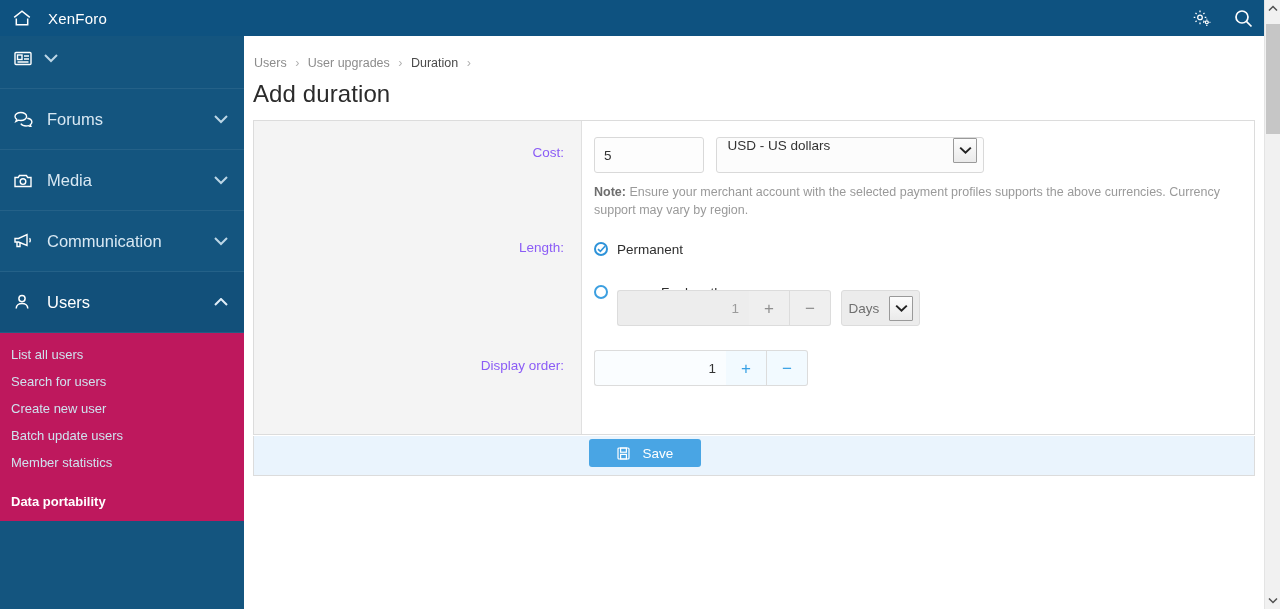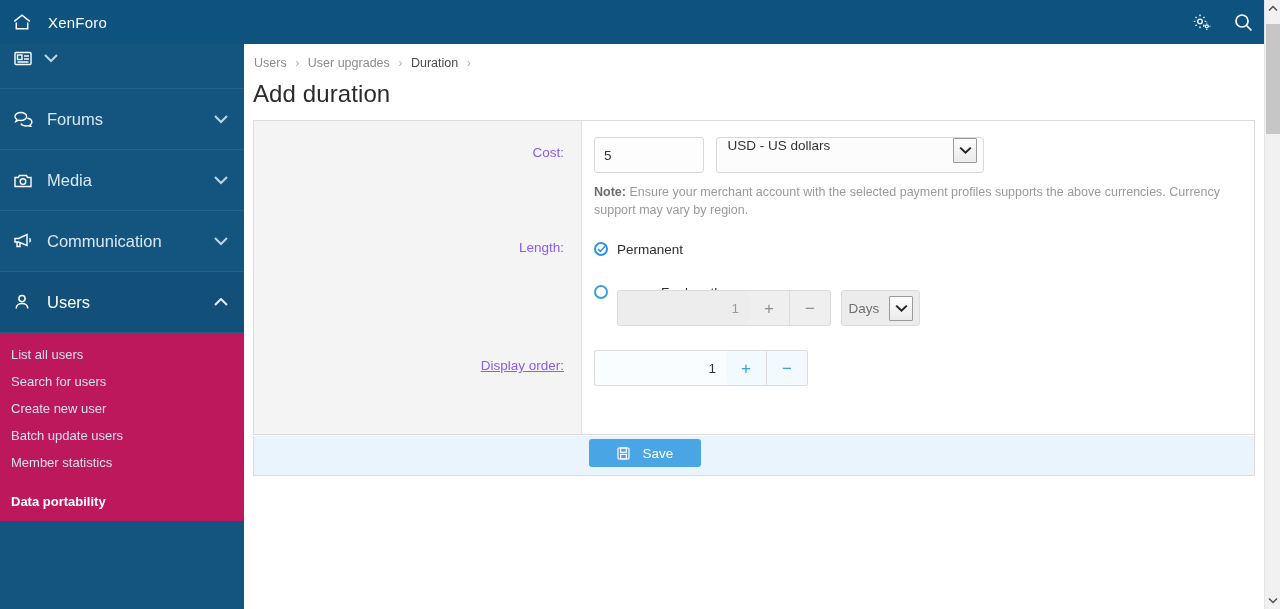--- a/index.html
+++ b/index.html
@@ -8,21 +8,21 @@
     overflow: hidden;
     font-family: "Liberation Sans", sans-serif;
     background: #ffffff;
   }
 
   
   #app { position: relative; width: 1280px; height: 609px; background: #fff; }
 
   
   #header {
-    position: absolute; top: 0; left: 0; width: 1264px; height: 44px;
+    position: absolute; top: 0; left: 0; width: 1264px; height: 36px;
     background: #0e5280;
     display: flex; align-items: center;
     z-index: 30;
   }
   #header .brand-home {
     width: 44px; height: 40px;
     display: flex; align-items: center; justify-content: center;
     color: #ffffff;
   }
   #header .brand-title {
@@ -422,21 +422,21 @@
             <span class="sel-arrow">
               <svg width="13" height="9" viewBox="0 0 13 9" fill="none" stroke="#222" stroke-width="2">
                   <path d="M1.2 1.6l5.3 5.1 5.3-5.1"></path>
                 </svg>
             </span>
           </span>
         </div>
       </div>
 
       <div class="row" style="top:0;">
-        <div class="row-label" style="top:237px;text-decoration:underline;">Display order:</div>
+        <div class="row-label" style="top:237px;">Display order:</div>
         <div class="row-field" style="top:229px;">
           <span class="stepper enabled">
             <span class="sfield">1</span>
             <span class="sbtn">+</span>
             <span class="sbtn last">−</span>
           </span>
         </div>
       </div>
     </div>
 

